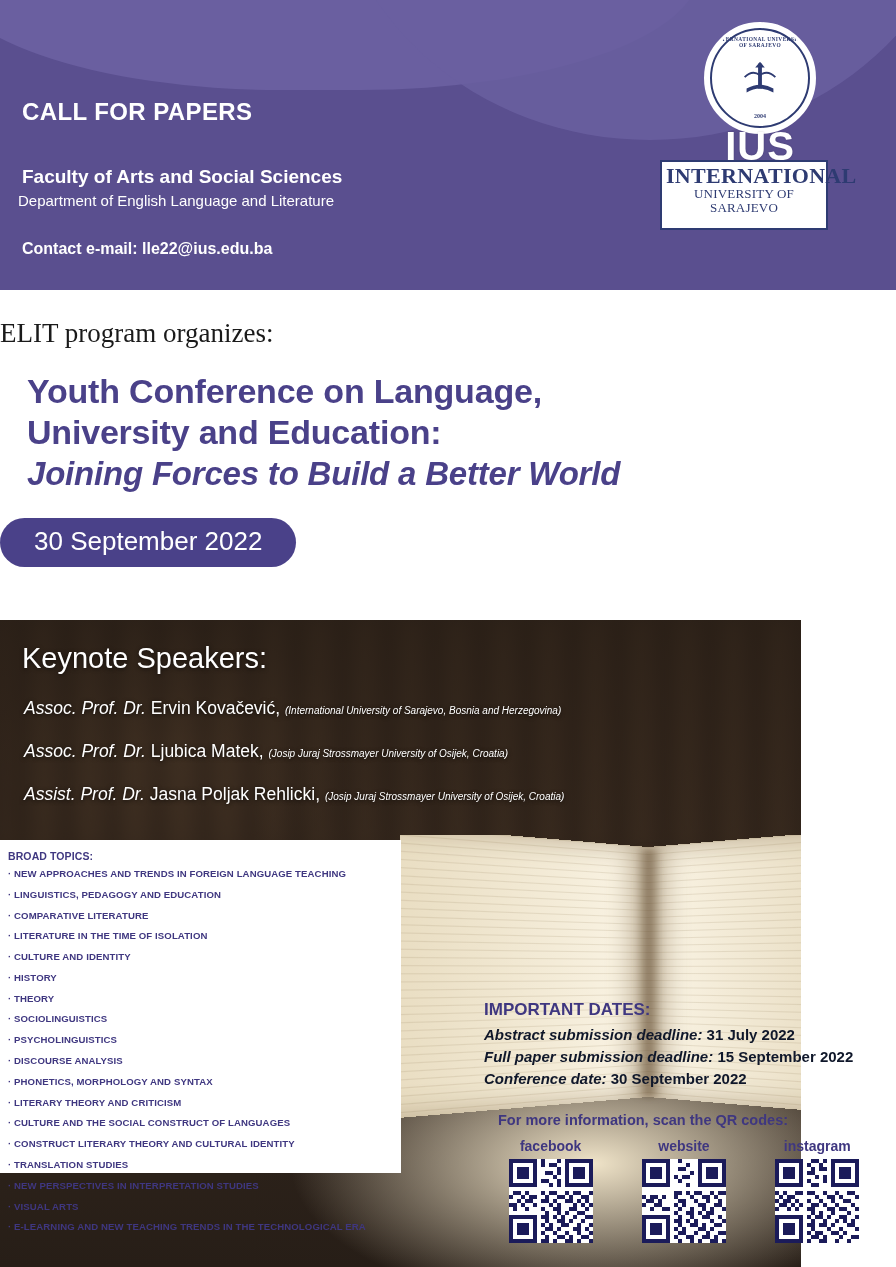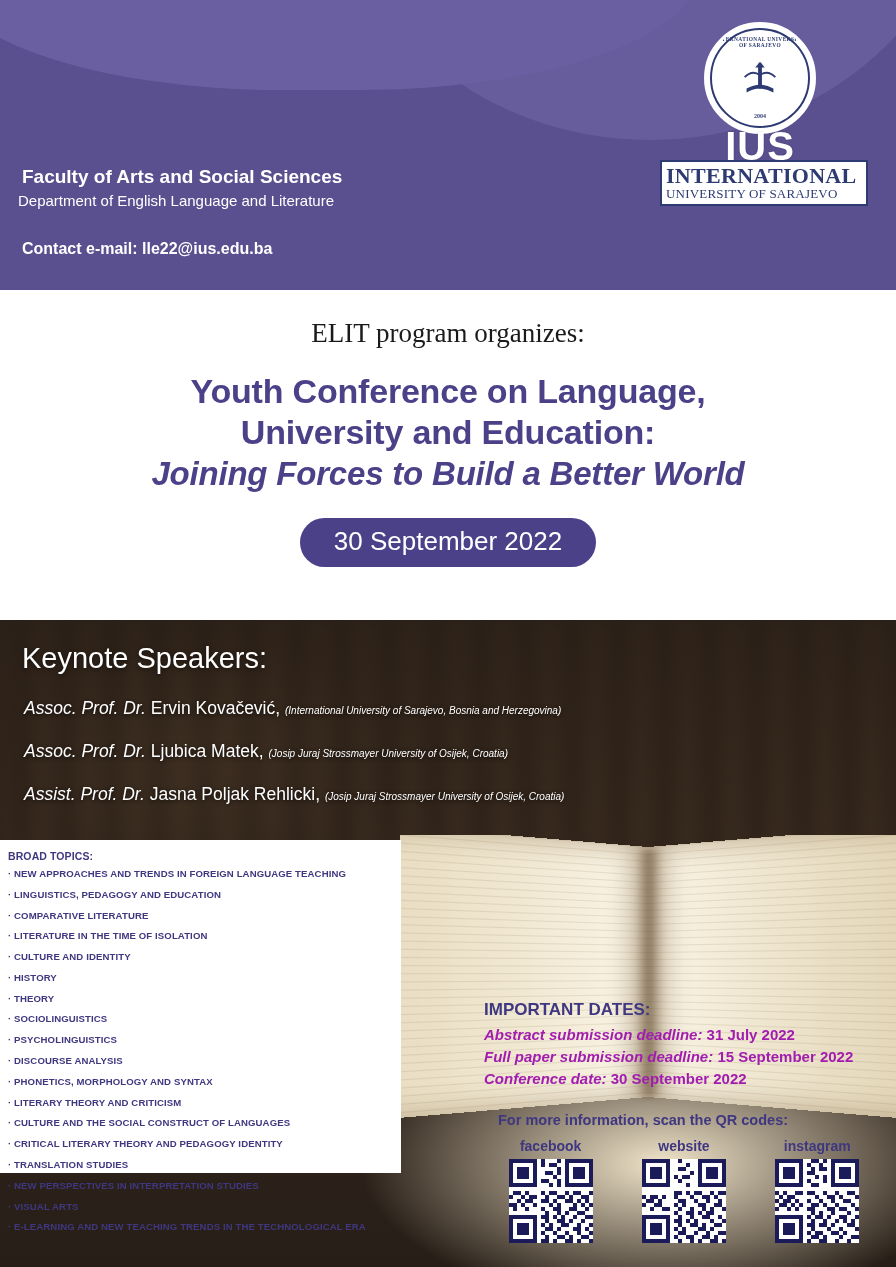--- a/index.html
+++ b/index.html
@@ -135,24 +135,25 @@
     font-size: 40px;
     font-weight: bold;
     color: #ffffff;
     letter-spacing: 1px;
     line-height: 1;
     text-shadow: 0 0 2px rgba(0,0,0,0.2);
   }
   .logo-name-box {
     position: absolute;
     left: 0; top: 138px;
-    width: 208px;
+    width: 168px;
     background: #ffffff;
     border: 2px solid #2e3b72;
-    padding: 2px 4px 3px;
+    text-align: center;
+    padding: 2px 4px 12px;
   }
   .logo-name-1 {
     font-family: "Liberation Serif", serif;
     font-size: 22px;
     color: #2e3b72;
     font-weight: bold;
     letter-spacing: 0.3px;
     line-height: 1.05;
   }
   .logo-name-2 {
@@ -163,56 +164,56 @@
     line-height: 1.1;
   }
 
   
   .title-block {
     position: absolute;
     left: 0; top: 290px;
     width: 896px;
     height: 234px;
     background: #ffffff;
-    text-align: center;
   }
   .organizes {
     margin-top: 28px;
     font-family: "Liberation Serif", serif;
     font-size: 27px;
     color: #1a1a1a;
   }
   .conf-title {
     margin-top: 22px;
     font-size: 34px;
     font-weight: bold;
     color: #4a4189;
     line-height: 1.22;
     letter-spacing: -0.2px;
+    padding-left: 27px;
   }
   .conf-title .subtitle {
     font-style: italic;
     display: block;
     font-size: 33px;
   }
   .date-pill {
     display: inline-block;
     margin-top: 24px;
     background: #4a4189;
     color: #ffffff;
     font-size: 26px;
     padding: 8px 34px 10px;
     border-radius: 26px;
   }
 
   
   .photo-band {
     position: absolute;
     left: 0; top: 620px;
-    width: 896px;
+    width: 801px;
     height: 647px;
     overflow: hidden;
     background: #be185d;
   }
   .photo-bg {
     position: absolute;
     inset: 0;
     background:
       radial-gradient(ellipse 420px 200px at 74% 84%, rgba(250,238,210,0.95), rgba(250,238,210,0) 72%),
       radial-gradient(ellipse 260px 170px at 22% 20%, rgba(120,92,66,0.75), rgba(70,48,34,0) 70%),
@@ -331,21 +332,21 @@
     z-index: 6;
   }
   .dates-heading {
     color: #3f3780;
     font-size: 17px;
     font-weight: bold;
     margin-bottom: 6px;
   }
   .date-row {
     font-size: 15px;
-    color: #a21caf;
+    color: #0f172a;
     margin-bottom: 5px;
     font-weight: bold;
   }
   .date-row .lbl { font-style: italic; font-weight: bold; }
   .qr-title {
     position: absolute;
     left: 498px; top: 1112px;
     font-size: 14.5px;
     font-weight: bold;
     color: #3f3780;
@@ -370,20 +371,21 @@
 </style>
 </head>
 <body>
 
 <div class="poster">
 
   <div class="header">
     <div class="header-swoosh"></div>
     <div class="header-swoosh2"></div>
 
+    <div class="cfp-title">CALL FOR PAPERS</div>
     <div class="faculty-line1">Faculty of Arts and Social Sciences</div>
     <div class="faculty-line2">Department of English Language and Literature</div>
     <div class="contact-line">Contact e-mail: lle22@ius.edu.ba</div>
 
     <div class="logo-wrap">
       <div class="logo-seal">
         <div class="logo-seal-inner">
           <div class="seal-arc-text">INTERNATIONAL UNIVERSITY OF SARAJEVO</div>
           <svg class="seal-emblem" viewBox="0 0 48 48">
             <rect x="22" y="8" width="4" height="26" fill="#2e3b72"></rect>
@@ -452,21 +454,21 @@
     <div class="topic-item">· LITERATURE IN THE TIME OF ISOLATION</div>
     <div class="topic-item">· CULTURE AND IDENTITY</div>
     <div class="topic-item">· HISTORY</div>
     <div class="topic-item">· THEORY</div>
     <div class="topic-item">· SOCIOLINGUISTICS</div>
     <div class="topic-item">· PSYCHOLINGUISTICS</div>
     <div class="topic-item">· DISCOURSE ANALYSIS</div>
     <div class="topic-item">· PHONETICS, MORPHOLOGY AND SYNTAX</div>
     <div class="topic-item">· LITERARY THEORY AND CRITICISM</div>
     <div class="topic-item">· CULTURE AND THE SOCIAL CONSTRUCT OF LANGUAGES</div>
-    <div class="topic-item">· CRITICAL LITERARY THEORY AND PEDAGOGY IDENTITY</div>
+    <div class="topic-item">· CONSTRUCT LITERARY THEORY AND CULTURAL IDENTITY</div>
     <div class="topic-item">· TRANSLATION STUDIES</div>
     <div class="topic-item">· NEW PERSPECTIVES IN INTERPRETATION STUDIES</div>
     <div class="topic-item">· VISUAL ARTS</div>
     <div class="topic-item">· E-LEARNING AND NEW TEACHING TRENDS IN THE TECHNOLOGICAL ERA</div>
   </div>
 
   <div class="dates">
     <div class="dates-heading">IMPORTANT DATES:</div>
     <div class="date-row">
       <span class="lbl">Abstract submission deadline:</span>

